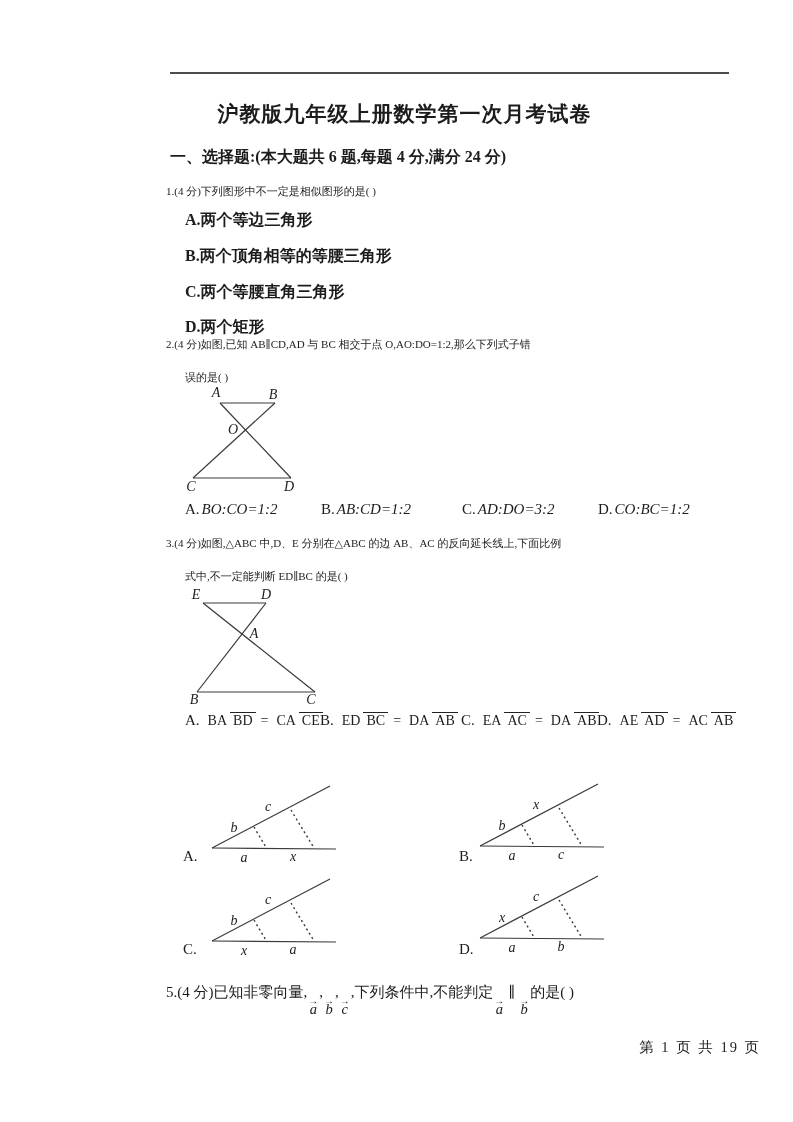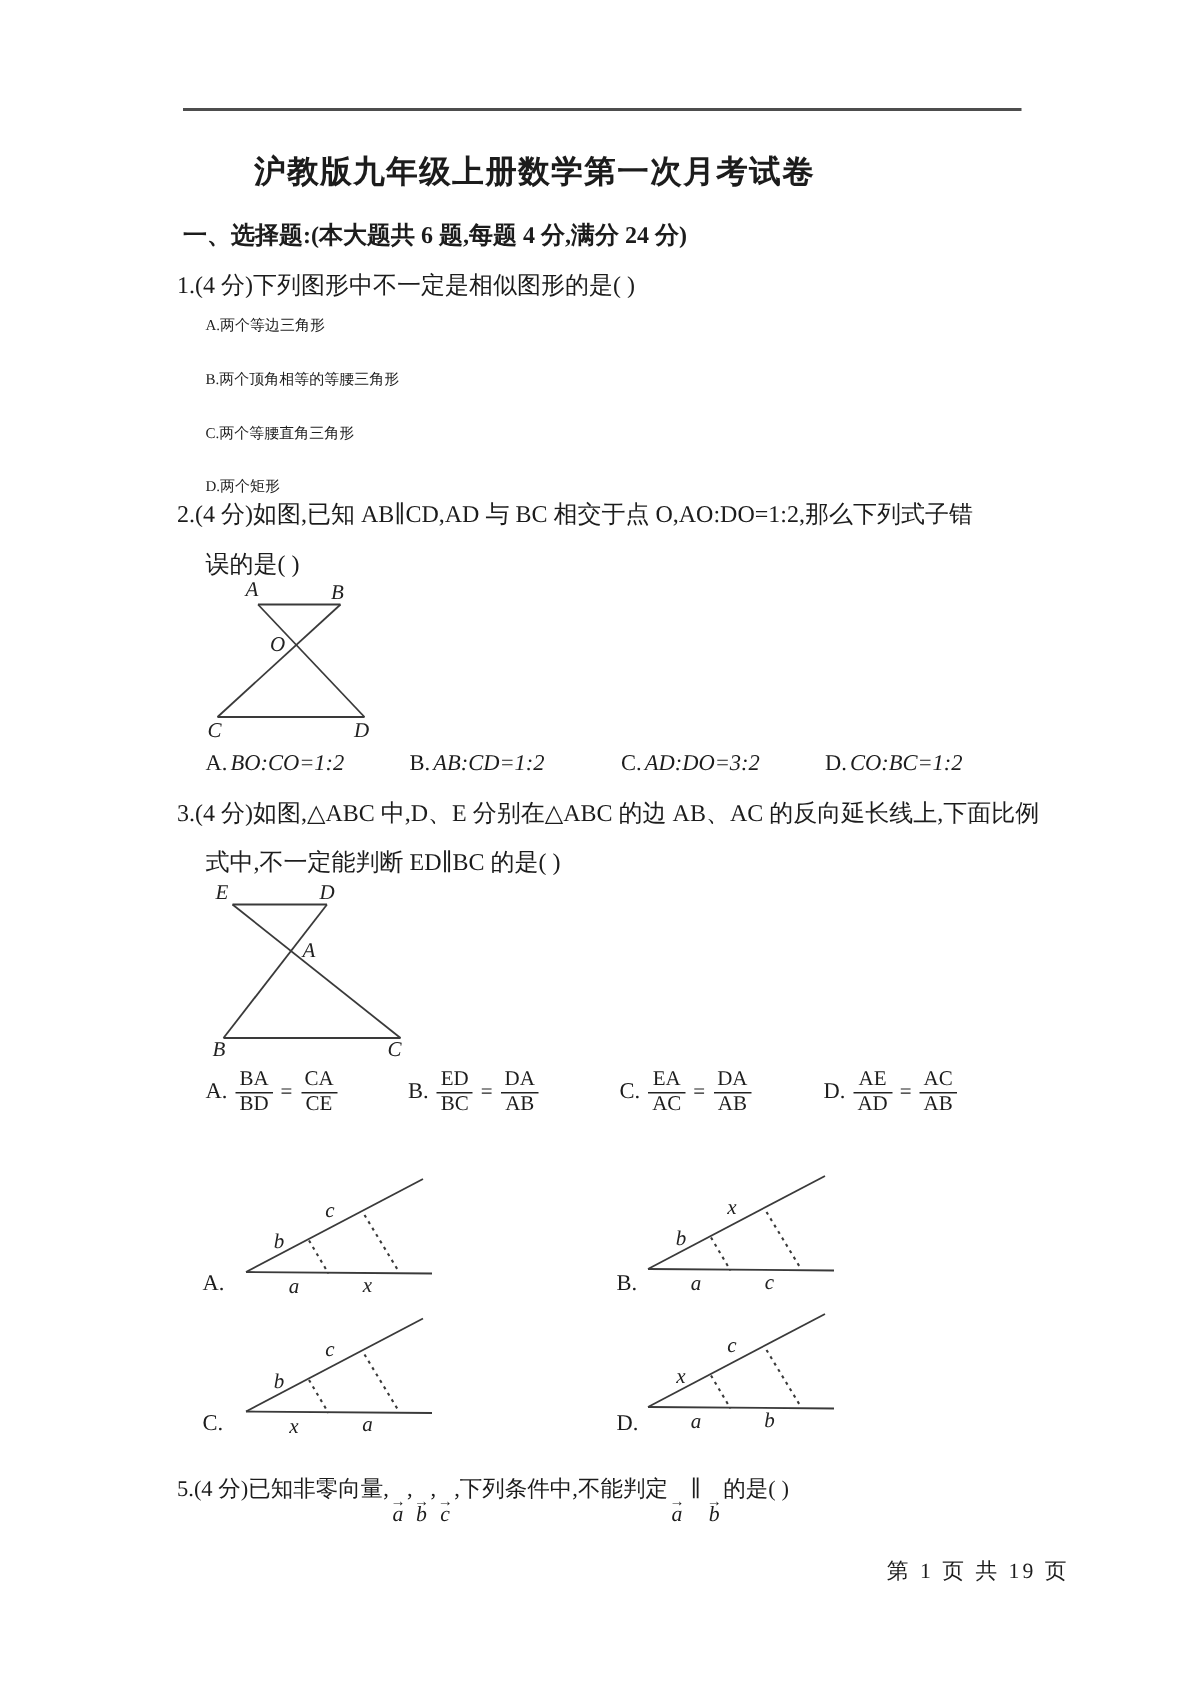--- a/index.html
+++ b/index.html
@@ -1,36 +1,36 @@
 <!DOCTYPE html>
 <html><head>
 <meta charset="utf-8">
 <style>
   html,body { margin:0; padding:0; background:#ffffff; }
   #page {
     position:relative; width:713px; height:1122px; background:#ffffff;
     font-family:"Liberation Serif","DejaVu Serif",serif;
-    color:#1c1c1c; font-size:15px; overflow:hidden;
+    color:#1c1c1c; font-size:15px; overflow:hidden;margin-left:48px;
   }
   .abs { position:absolute; white-space:nowrap; }
   .rule { position:absolute; background:#4d4d4d; }
   .title { position:absolute; left:0; right:0; text-align:center; font-size:21px; font-weight:bold; letter-spacing:1px; }
   .section { font-weight:bold; font-size:16px; }
-  .stem { font-size:16px; line-height:20px; }
-  .opt { font-size:10px; }
+  .stem { font-size:11px; line-height:20px; }
+  .opt { font-size:16px;font-weight:bold; }
   .mathopt { font-size:15px; }
   .mathopt .m { font-style:italic; }
   .mathopt .lbl { font-style:normal; margin-right:2px; }
   svg.fig { position:absolute; overflow:visible; }
   .fig-line { stroke:#3a3a3a; stroke-width:1.2; fill:none; }
   .fig-dot  { stroke:#3a3a3a; stroke-width:1.4; fill:none; stroke-dasharray:2 3; }
   .fig-label { font-family:"Liberation Serif","DejaVu Serif",serif; font-style:italic; font-size:14px; fill:#222; text-anchor:middle; }
   .frac-opt { position:absolute; display:flex; align-items:center; gap:5px; font-size:14px; }
   .frac-opt .lbl { font-size:15px; }
-  .frac { display:inline-flex; flex-direction:column; align-items:center; line-height:1.15; }
+  .frac { display:inline-flex; flex-direction:row; align-items:center; line-height:1.15; }
   .frac .den { border-top:1px solid #222; }
   .frac .num, .frac .den { padding:0 3px; }
   .figlabel { font-size:15px; }
   .q5row { font-size:15px; }
   .vec { display:inline-flex; flex-direction:column; align-items:center; vertical-align:-7px; line-height:0.7; margin:0 1px; }
   .vec .arr { font-size:10px; }
   .vec .vl { font-style:italic; font-size:14.5px; }
   .par { font-style:italic; padding:0 3px; }
   .pagenum { position:absolute; left:0; right:0; text-align:right; font-size:14.5px; letter-spacing:2px; }
   .watermark {

